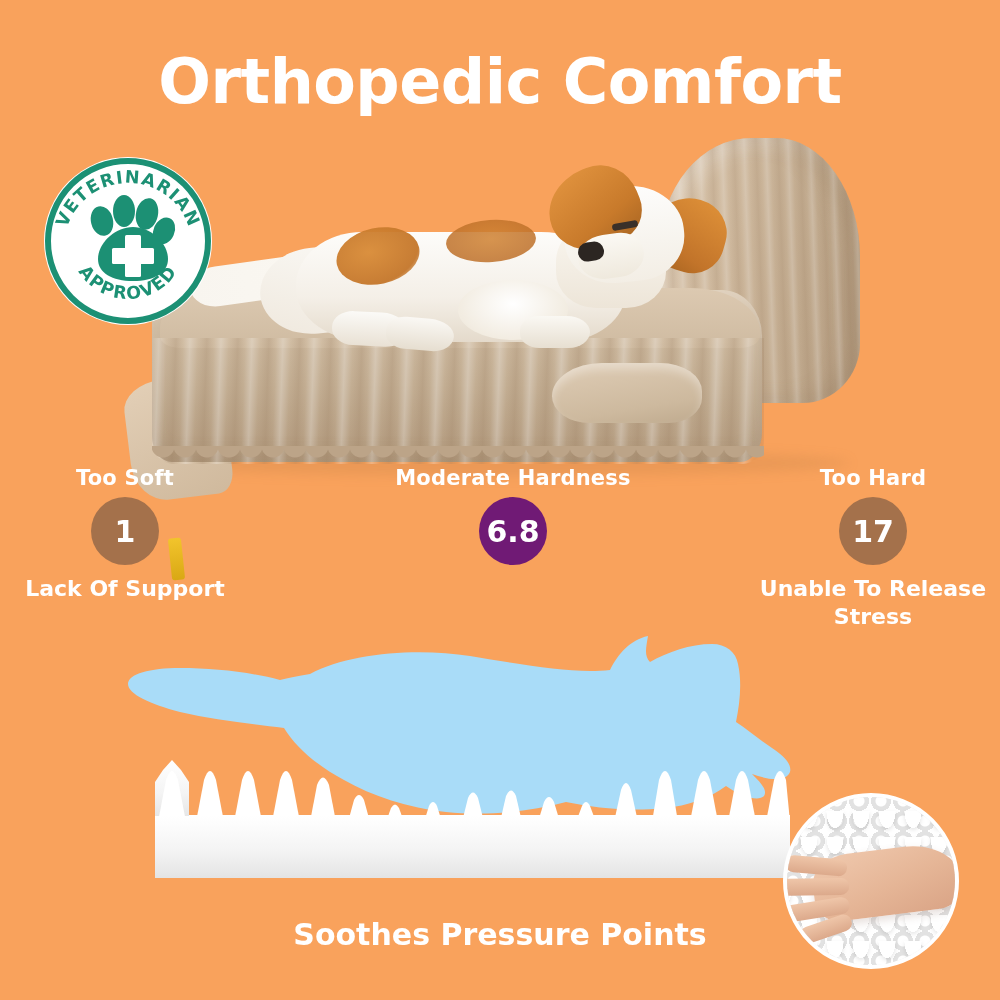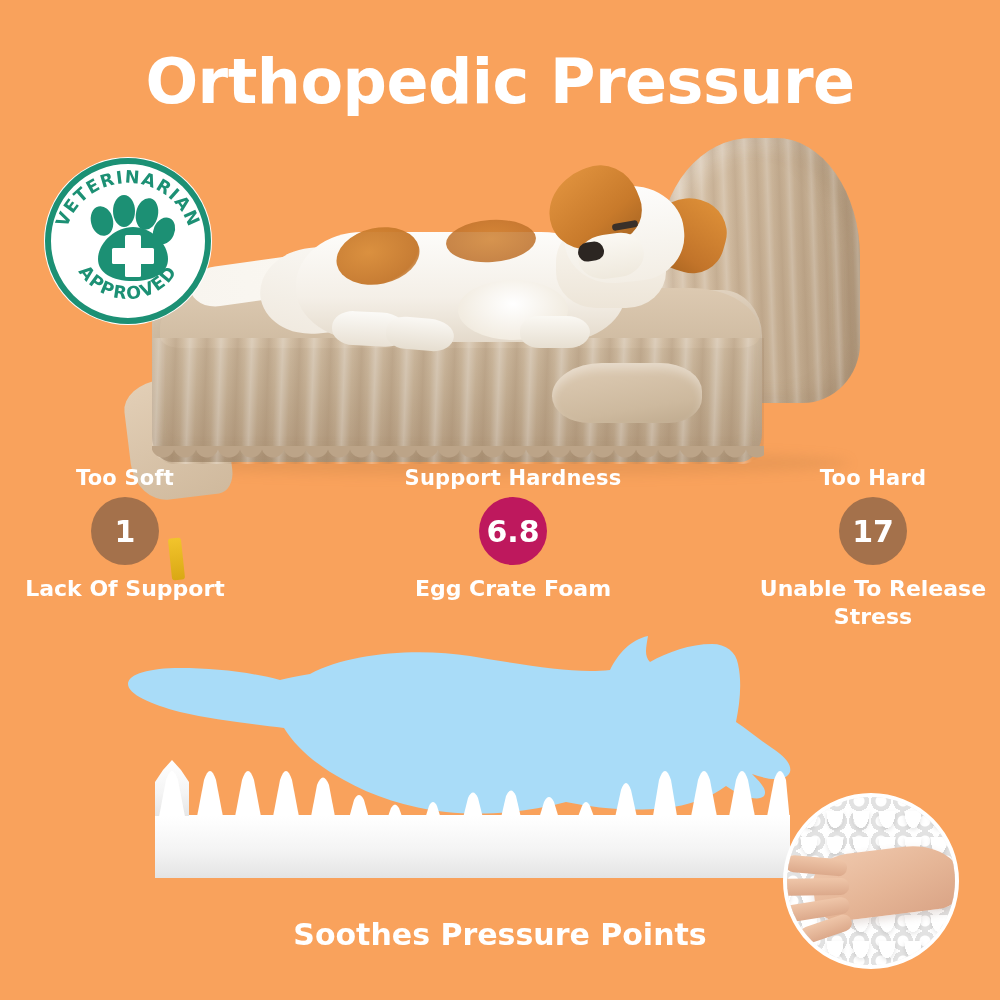--- a/index.html
+++ b/index.html
@@ -292,21 +292,21 @@
     margin: 0 auto;
     display: flex;
     align-items: center;
     justify-content: center;
     font-size: 30px;
     font-weight: 700;
     color: #FFFFFF;
     font-family: "DejaVu Sans", "Liberation Sans", sans-serif;
   }
   .c-brown { background: #A4714B; }
-  .c-yellow { background: #be185d; }
+  .c-yellow { background: #701a75; }
   .scale-bottom-label {
     margin-top: 10px;
     font-size: 22px;
     font-weight: 700;
     color: #FFFFFF;
     line-height: 28px;
     font-family: "DejaVu Sans", "Liberation Sans", sans-serif;
   }
   #point-1 { left: -25px; top: 0; }
   #point-2 { left: 363px; top: 0; }
@@ -382,21 +382,21 @@
     font-weight: 700;
     color: #FFFFFF;
     font-family: "DejaVu Sans", "Liberation Sans", sans-serif;
   }
 </style>
 </head>
 <body>
 
 <div id="canvas" style="background: rgb(249, 162, 92);">
 
-  <div id="page-title">Orthopedic Pressure</div>
+  <div id="page-title">Orthopedic Comfort</div>
 
   <div id="hero">
     <div class="bed-shadow"></div>
     <div class="bolster">
       <div class="bolster-ribs"></div>
     </div>
     <div class="fold"></div>
     <div class="seat"></div>
     <div class="seat-top"></div>
     <div class="seat-ribs"></div>
@@ -458,23 +458,22 @@
 
   <div id="scale">
 
     <div class="scale-point" id="point-1">
       <div class="scale-top-label">Too Soft</div>
       <div class="scale-circle c-brown">1</div>
       <div class="scale-bottom-label">Lack Of Support</div>
     </div>
 
     <div class="scale-point" id="point-2">
-      <div class="scale-top-label">Support Hardness</div>
+      <div class="scale-top-label">Moderate Hardness</div>
       <div class="scale-circle c-yellow">6.8</div>
-      <div class="scale-bottom-label">Egg Crate Foam</div>
     </div>
 
     <div class="scale-point" id="point-3">
       <div class="scale-top-label">Too Hard</div>
       <div class="scale-circle c-brown">17</div>
       <div class="scale-bottom-label">Unable To Release Stress</div>
     </div>
   </div>
 
   <div id="foam-diagram">

